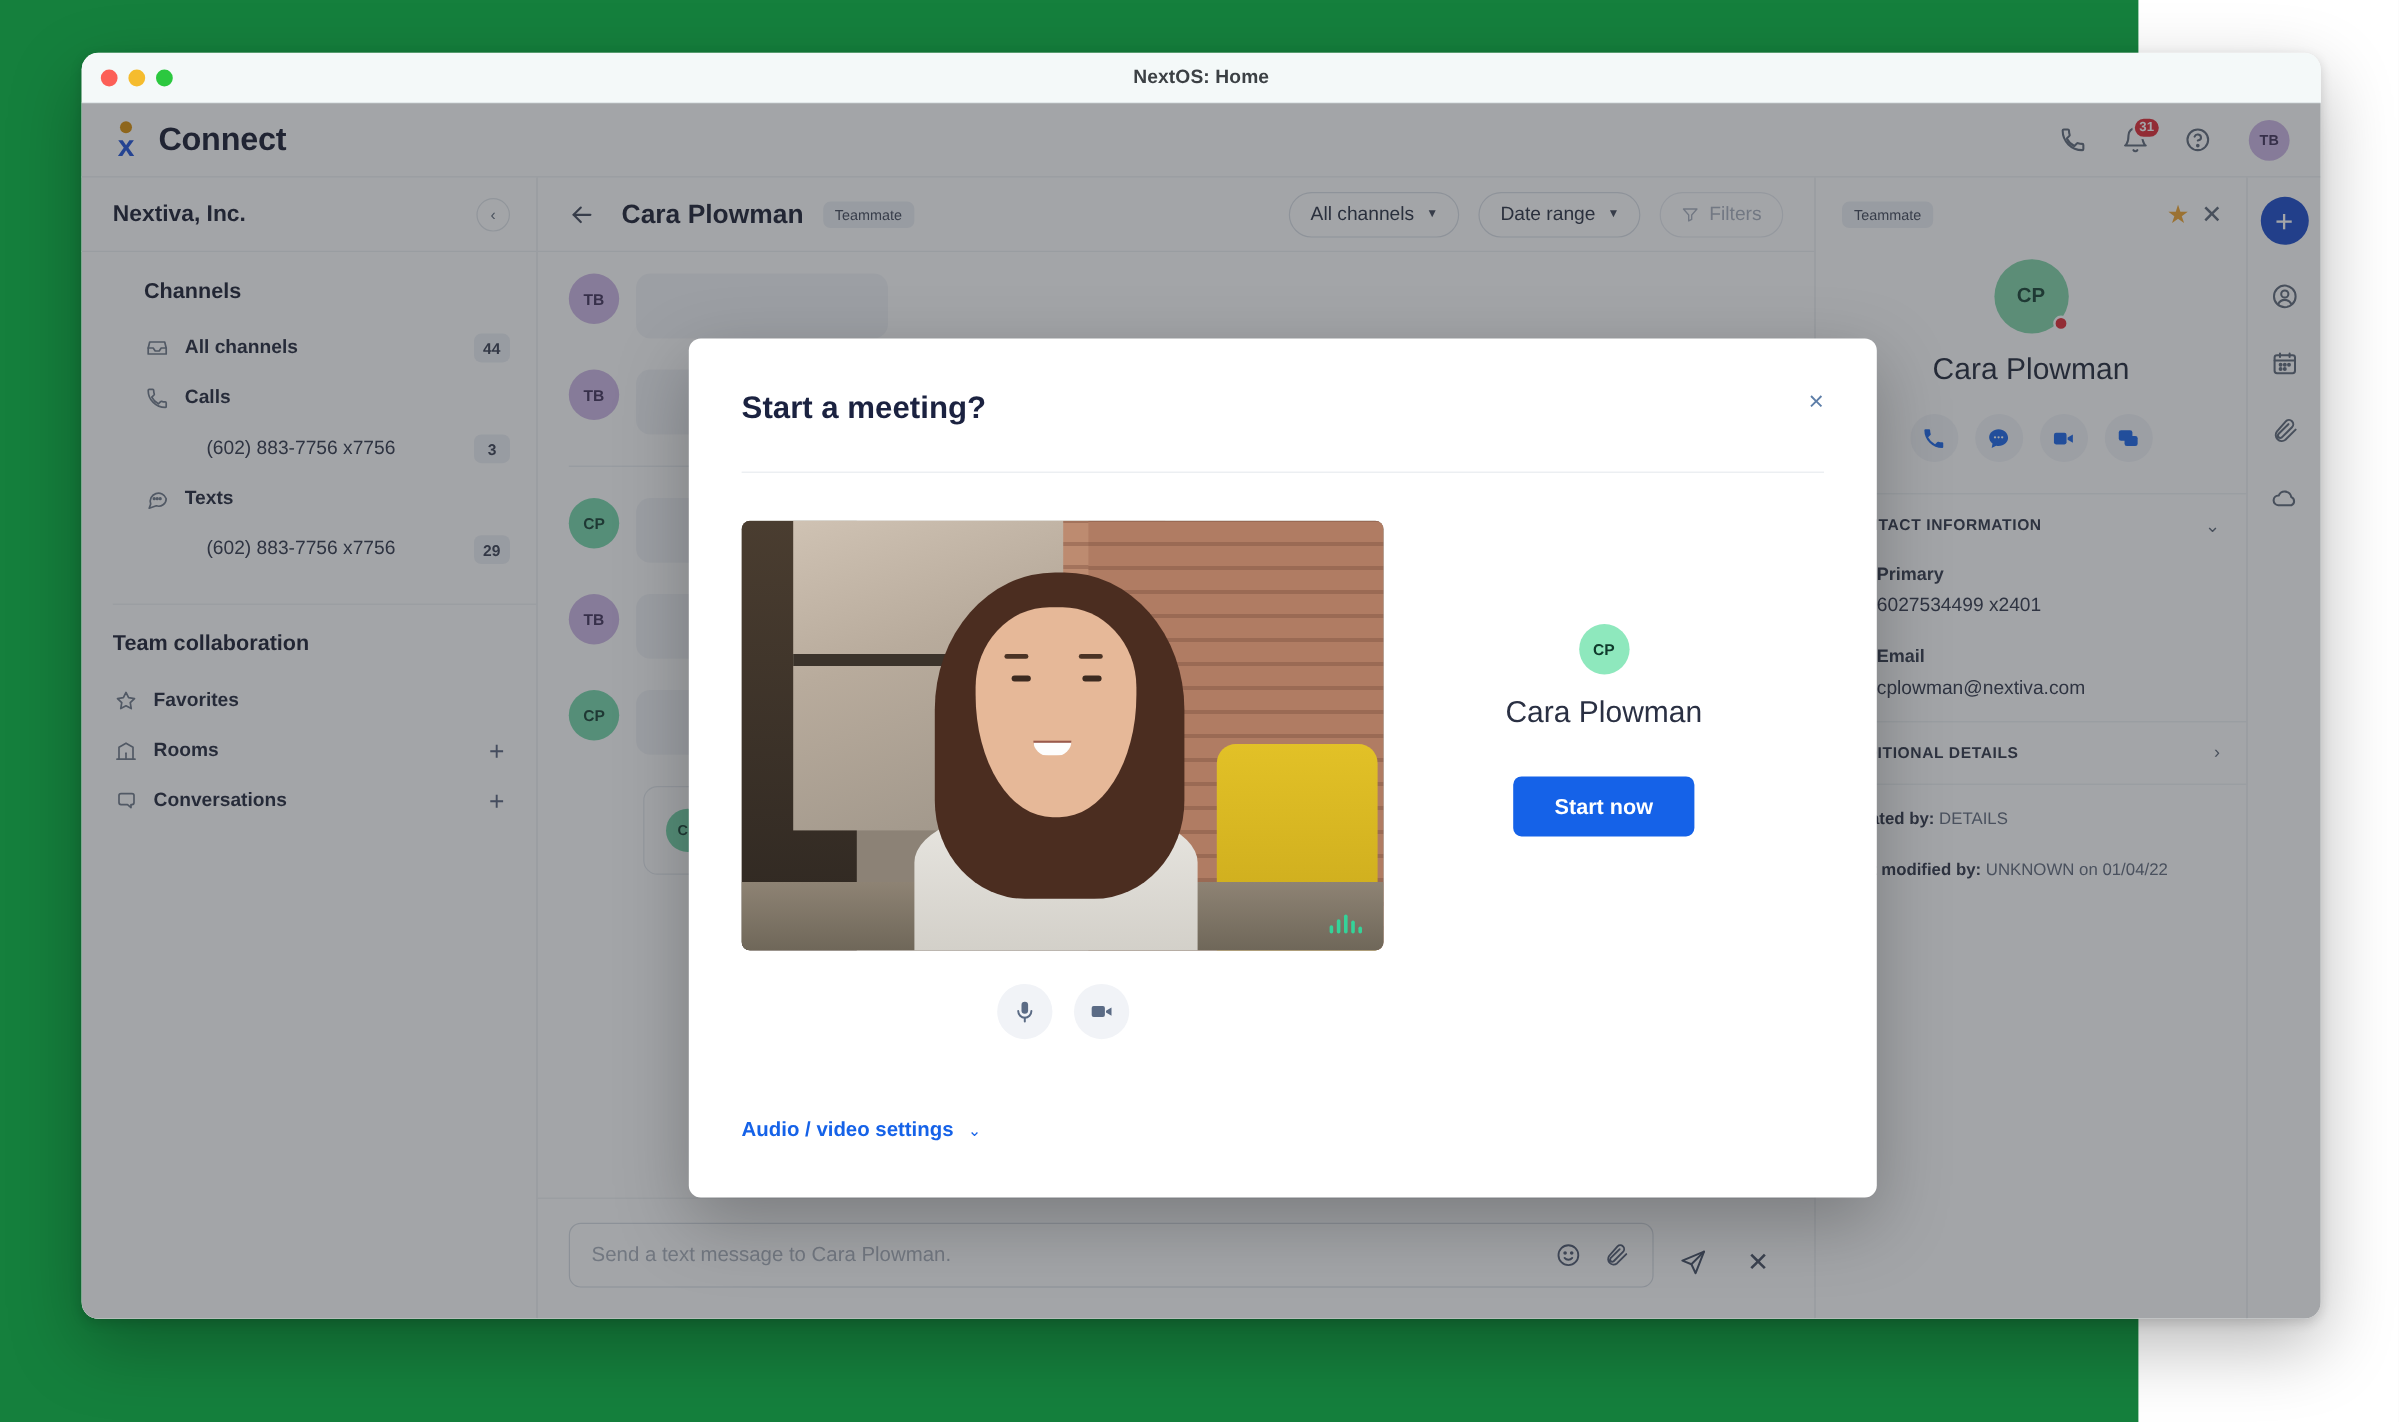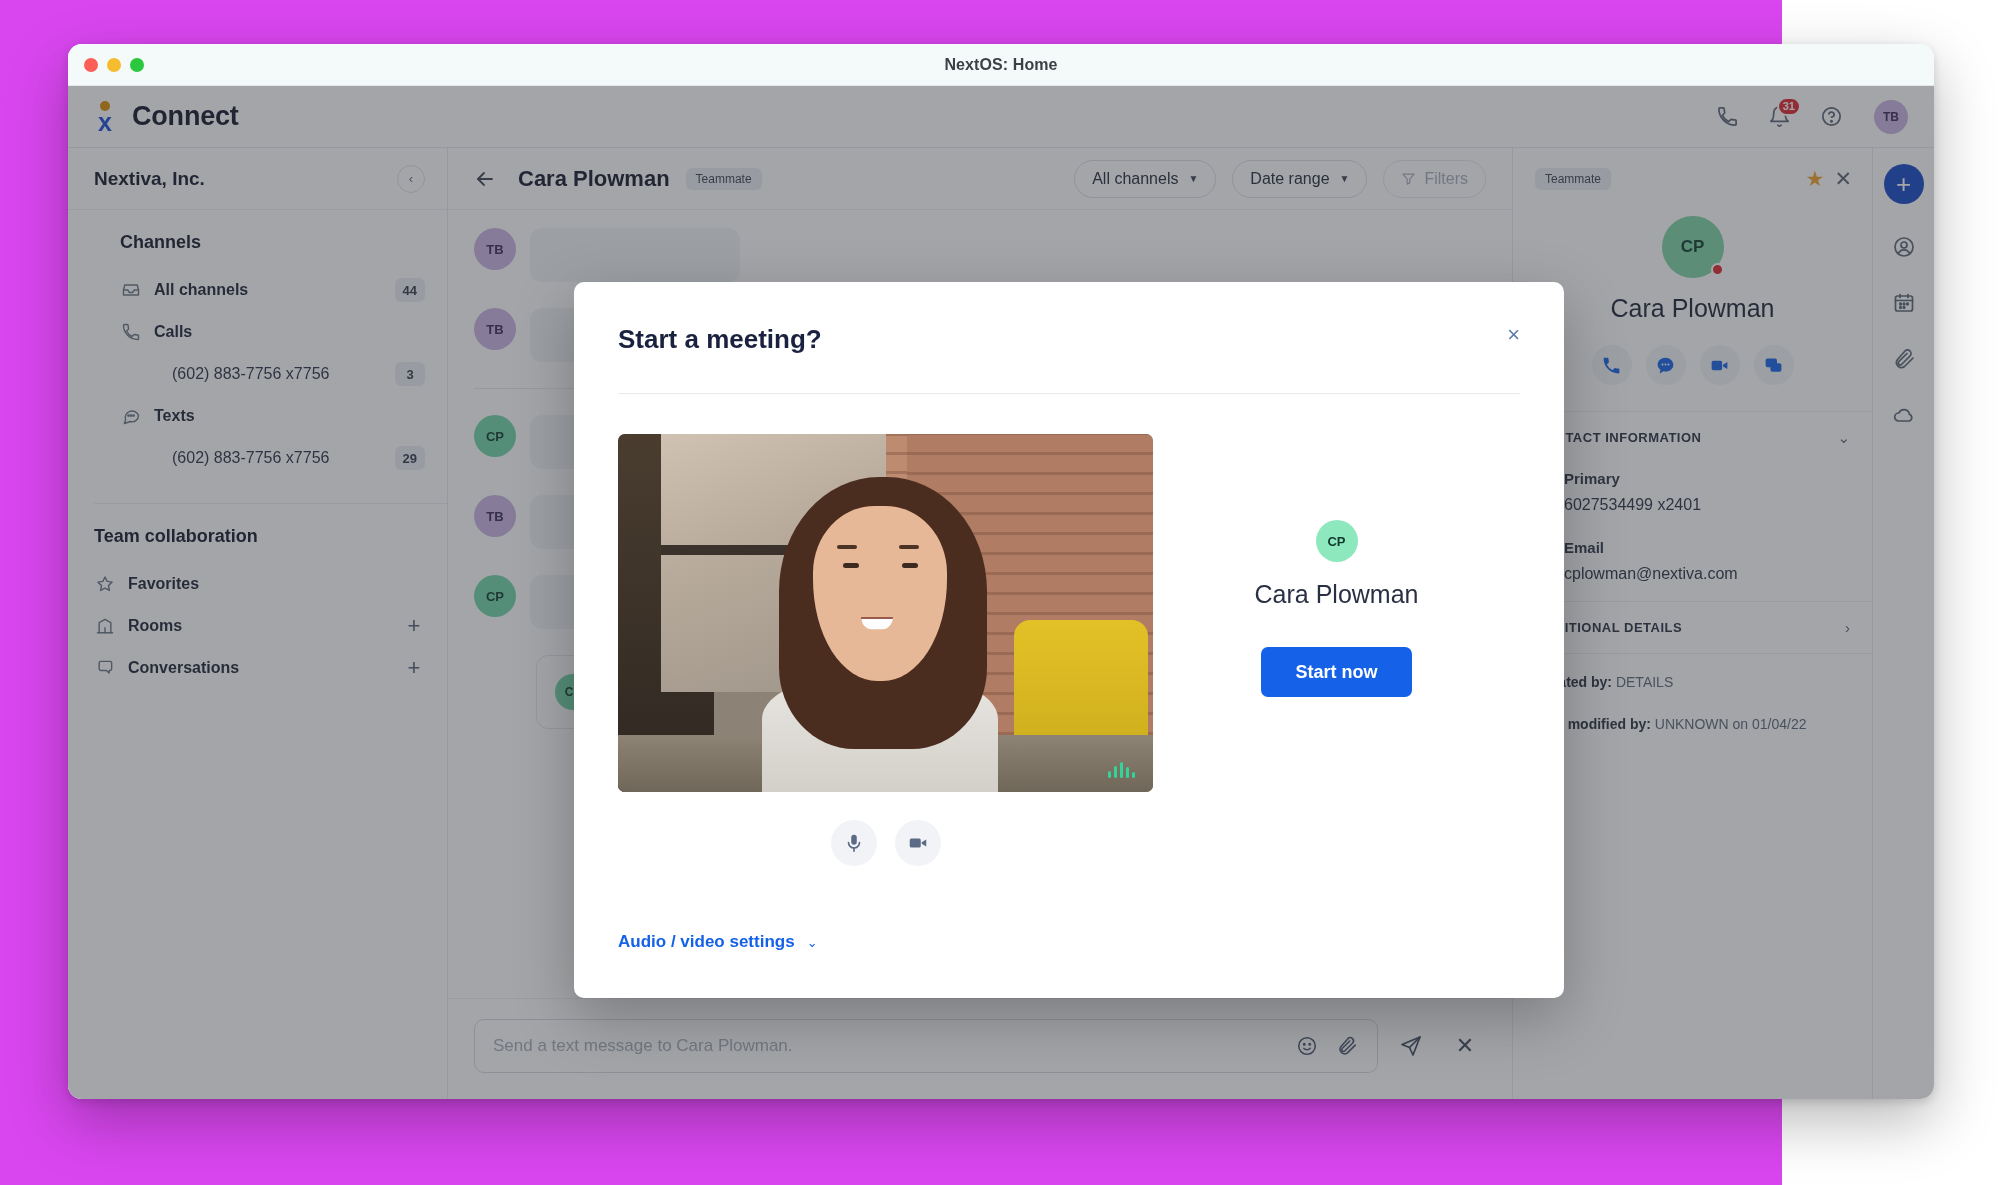--- a/index.html
+++ b/index.html
@@ -5,21 +5,21 @@
   * { box-sizing: border-box; margin: 0; padding: 0; }
   html, body {
     width: 1999px; height: 1185px;
     background: #ffffff;
     font-family: "Liberation Sans", sans-serif;
     overflow: hidden;
   }
   .page {
     position: relative;
     width: 1782px; height: 1185px;
-    background: #d946ef;
+    background: #15803d;
   }
 
   
   .window {
     position: absolute;
     left: 68px; top: 44px;
     width: 1866px; height: 1055px;
     border-radius: 14px;
     background: #fdfefe;
     box-shadow: 0 22px 60px rgba(0,0,0,.28), 0 3px 10px rgba(0,0,0,.14);
@@ -198,21 +198,21 @@
     border: 1px solid #e5e9ee; border-radius: 12px;
     display: flex; align-items: center; gap: 10px; padding: 0 18px;
     background: #fff;
   }
   .call-card .av { width: 36px; height: 36px; font-size: 12px; }
   .call-dur { font-size: 16px; color: #4a5366; margin-left: 12px; }
 
   .composer-wrap {
     border-top: 1px solid #edf0f3;
     padding: 20px 26px 26px 26px;
-    display: flex; align-items: center; gap: 12px;
+    display: flex; align-items: flex-end; gap: 12px;
   }
   .composer {
     flex: 1; height: 54px;
     border: 1px solid #d6dbe2; border-radius: 10px;
     display: flex; align-items: center;
     padding: 0 18px; gap: 16px;
   }
   .composer input {
     flex: 1; border: none; outline: none; background: transparent;
     font-size: 17px; color: #2a3043;

